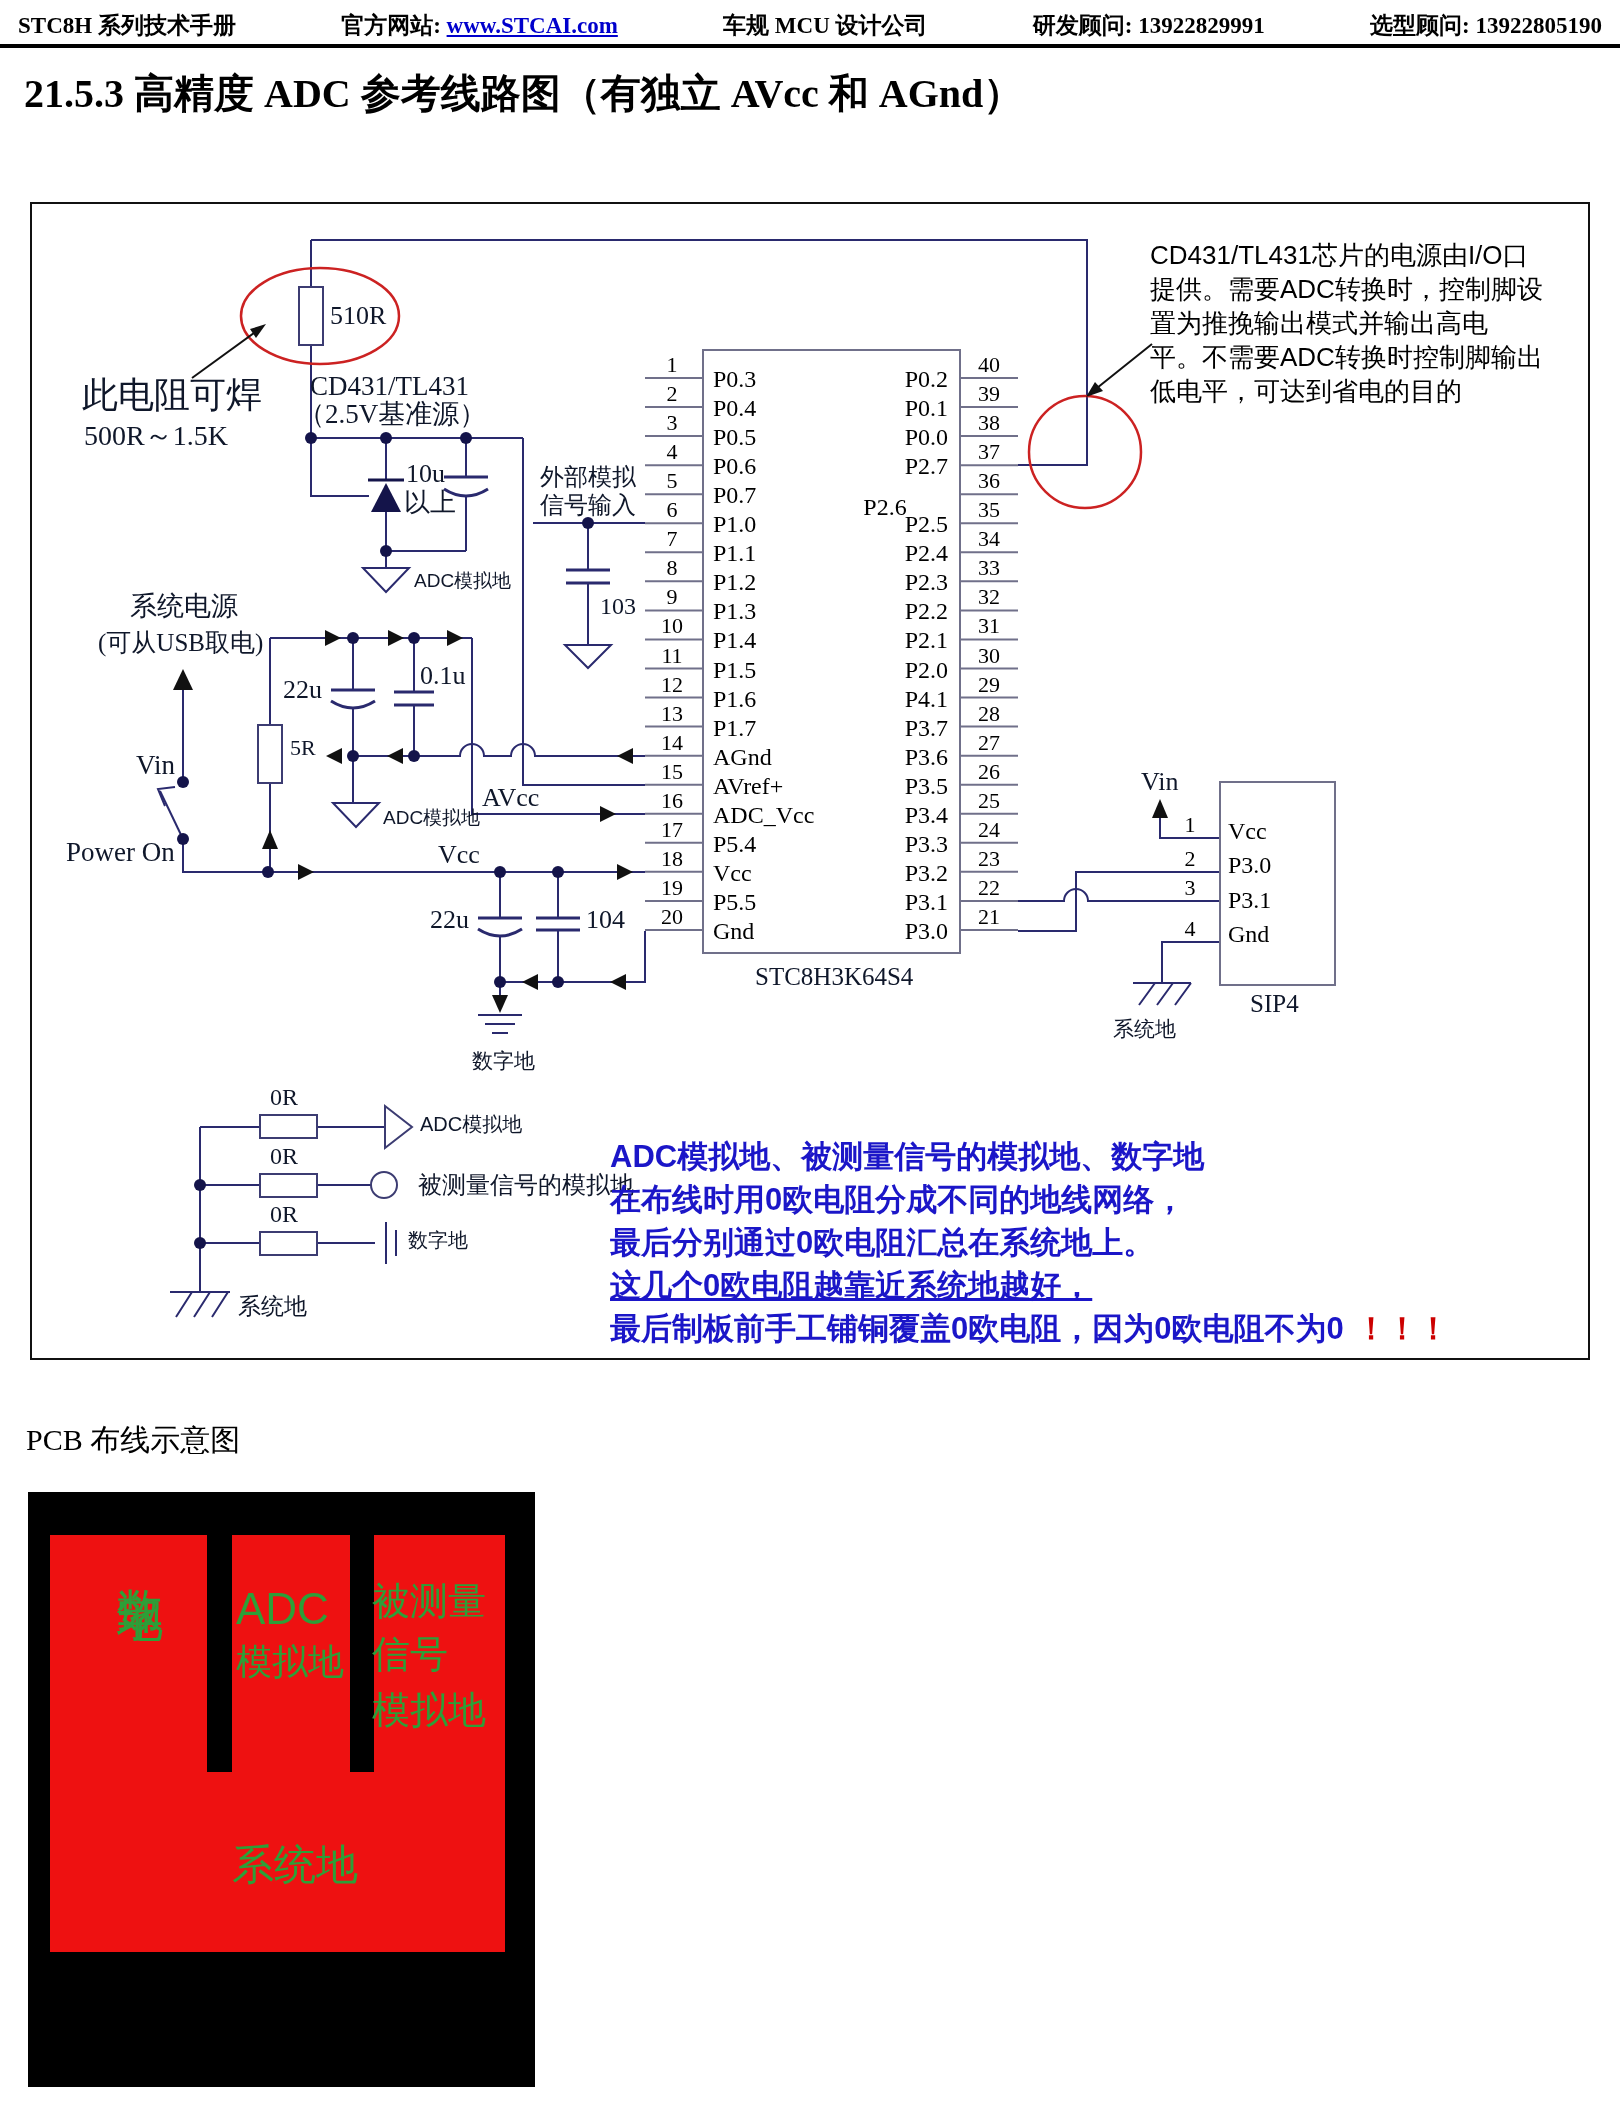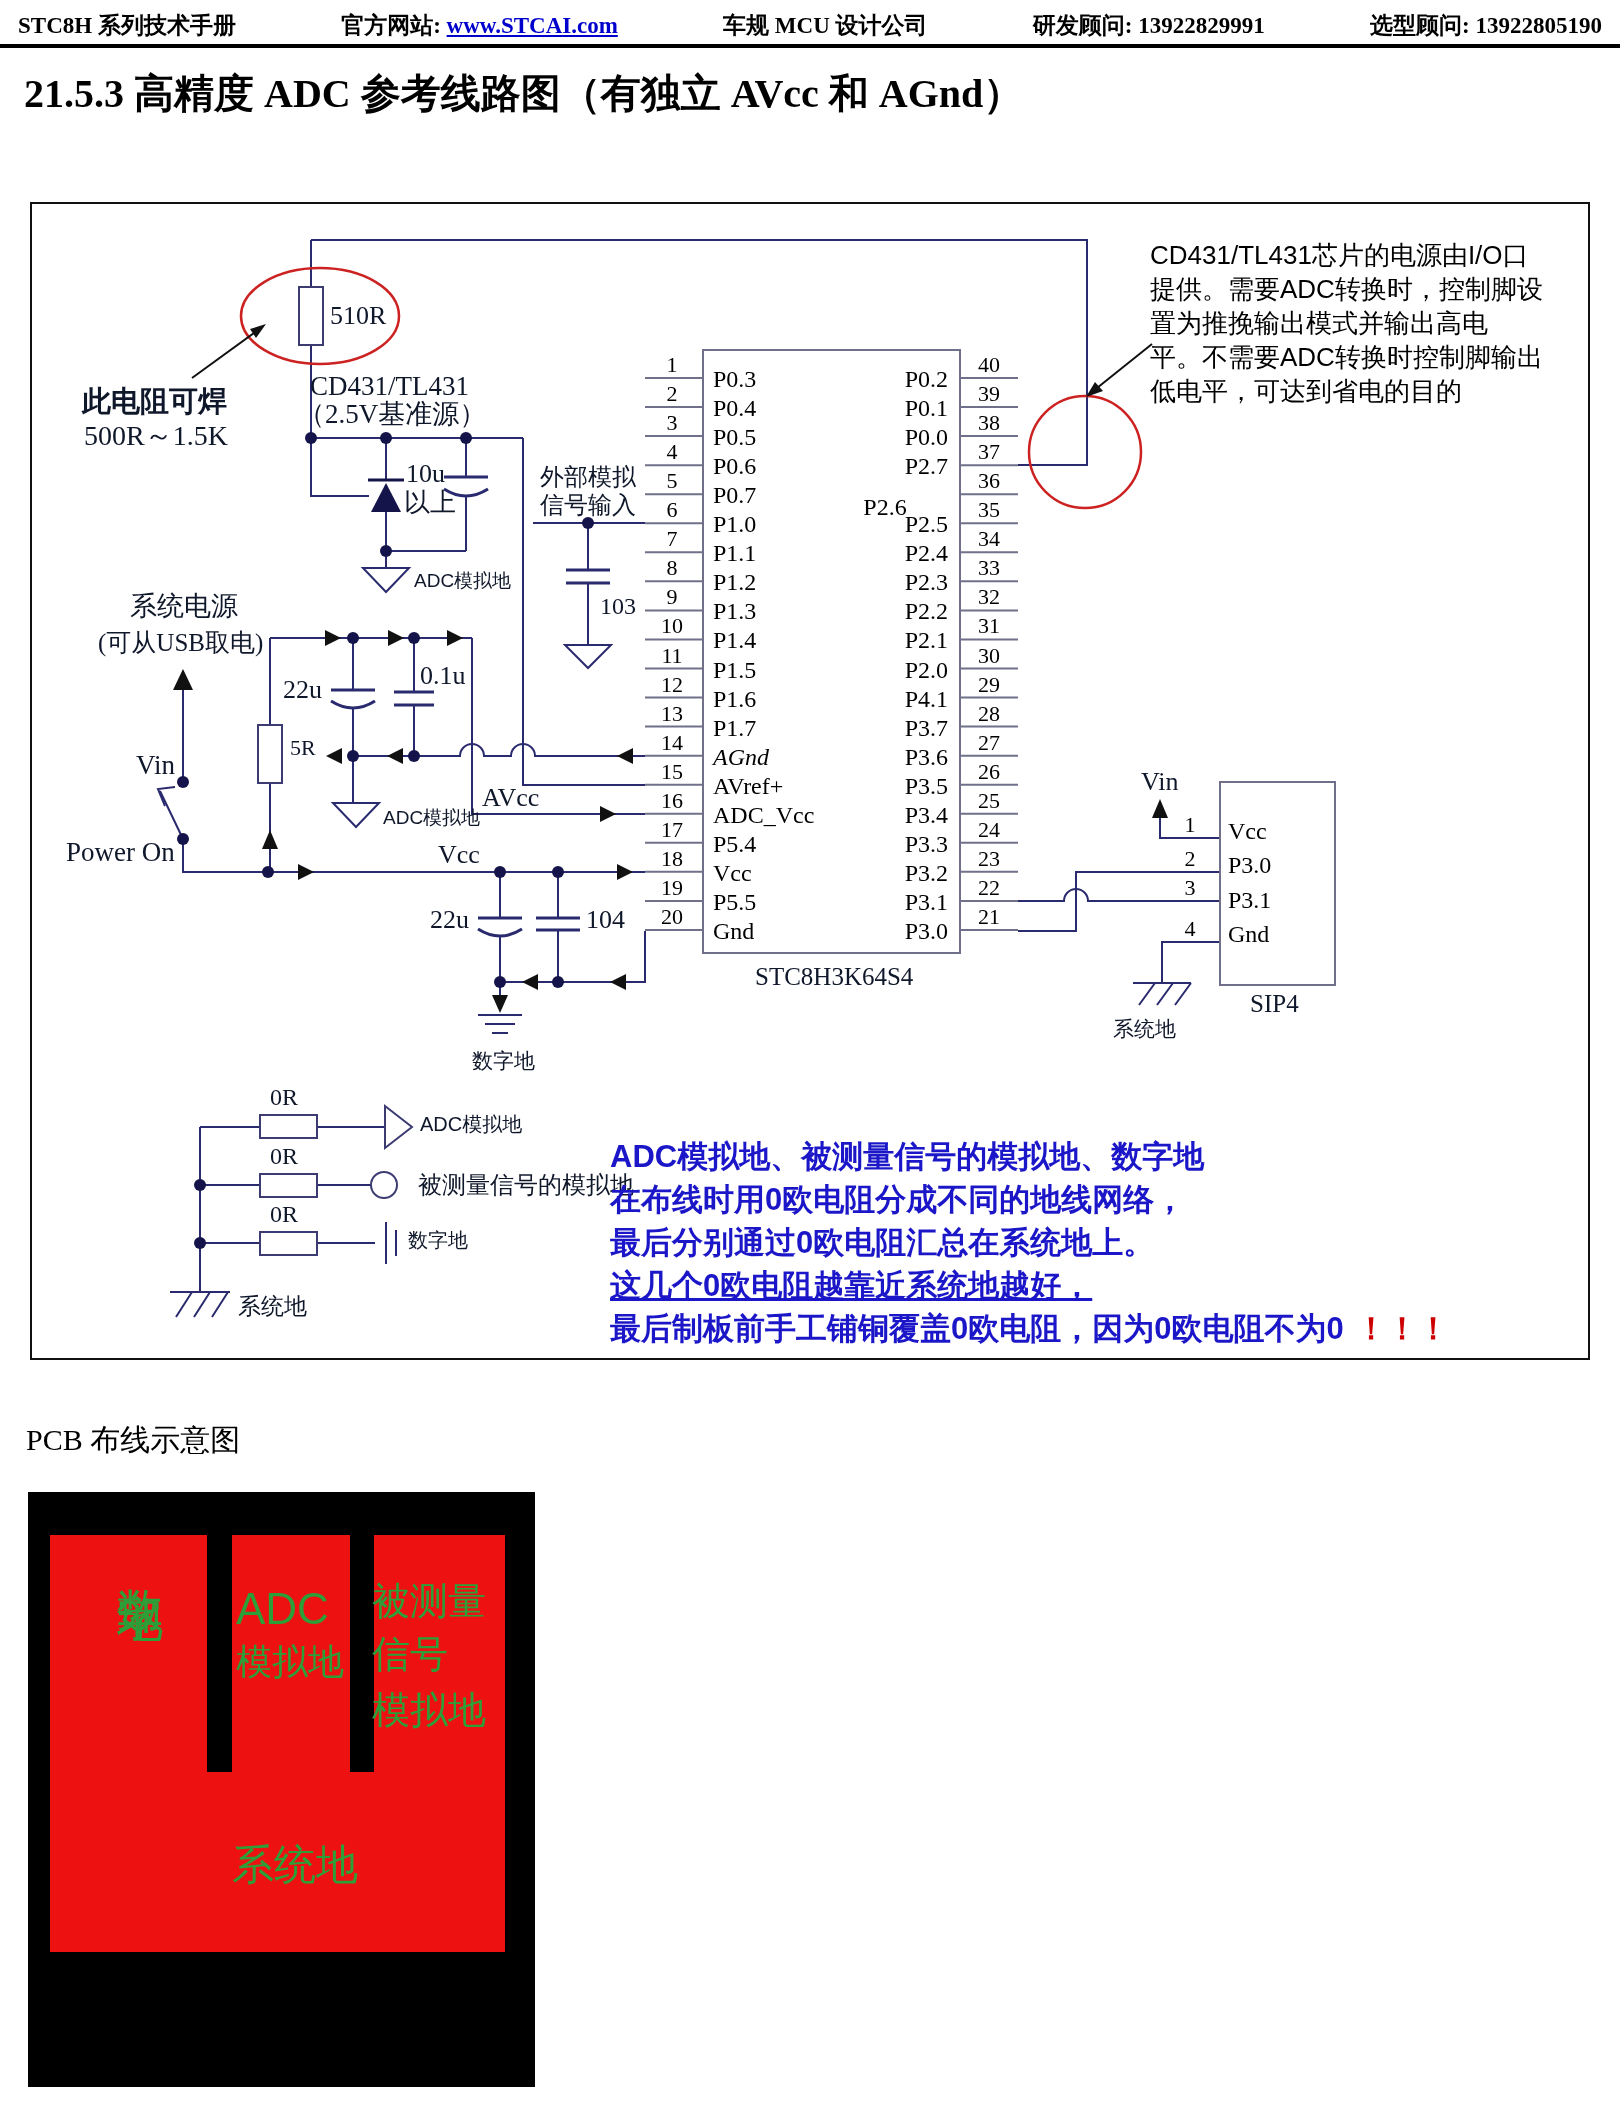--- a/index.html
+++ b/index.html
@@ -236,21 +236,21 @@
     <div class="pin-label pl" style="top: 598.4px;">P1.3</div>
     <div class="pin-num" style="left: 650px; top: 613.45px;">10</div>
     <div class="pin-label pl" style="top: 627.45px;">P1.4</div>
     <div class="pin-num" style="left: 650px; top: 642.5px;">11</div>
     <div class="pin-label pl" style="top: 656.5px;">P1.5</div>
     <div class="pin-num" style="left: 650px; top: 671.55px;">12</div>
     <div class="pin-label pl" style="top: 685.55px;">P1.6</div>
     <div class="pin-num" style="left: 650px; top: 700.6px;">13</div>
     <div class="pin-label pl" style="top: 714.6px;">P1.7</div>
     <div class="pin-num" style="left: 650px; top: 729.65px;">14</div>
-    <div class="pin-label pl" style="top: 743.65px; font-style: italic;">AGnd</div>
+    <div class="pin-label pl" style="top: 743.65px;">AGnd</div>
     <div class="pin-num" style="left: 650px; top: 758.7px;">15</div>
     <div class="pin-label pl" style="top: 772.7px;">AVref+</div>
     <div class="pin-num" style="left: 650px; top: 787.75px;">16</div>
     <div class="pin-label pl" style="top: 801.75px;">ADC_Vcc</div>
     <div class="pin-num" style="left: 650px; top: 816.8px;">17</div>
     <div class="pin-label pl" style="top: 830.8px;">P5.4</div>
     <div class="pin-num" style="left: 650px; top: 845.85px;">18</div>
     <div class="pin-label pl" style="top: 859.85px;">Vcc</div>
     <div class="pin-num" style="left: 650px; top: 874.9px;">19</div>
     <div class="pin-label pl" style="top: 888.9px;">P5.5</div>
@@ -292,21 +292,21 @@
     <div class="pin-label pr" style="top: 830.8px;">P3.3</div>
     <div class="pin-num" style="left: 967px; top: 845.85px;">23</div>
     <div class="pin-label pr" style="top: 859.85px;">P3.2</div>
     <div class="pin-num" style="left: 967px; top: 874.9px;">22</div>
     <div class="pin-label pr" style="top: 888.9px;">P3.1</div>
     <div class="pin-num" style="left: 967px; top: 903.95px;">21</div>
     <div class="pin-label pr" style="top: 917.95px;">P3.0</div>
   </div>
 
 <div class="lbl serif" style="left:330px;top:302px;font-size:26px;">510R</div>
-<div class="lbl serif" style="left:82px;top:386px;font-size:29px;font-weight:bold;">此电阻可焊</div>
+<div class="lbl serif" style="left:82px;top:377px;font-size:36px;">此电阻可焊</div>
 <div class="lbl serif" style="left:84px;top:421px;font-size:28px;">500R～1.5K</div>
 <div class="lbl serif" style="left:310px;top:372px;font-size:27px;">CD431/TL431</div>
 <div class="lbl serif" style="left:298px;top:400px;font-size:27px;">（2.5V基准源）</div>
 <div class="lbl serif" style="left:406px;top:460px;font-size:26px;">10u</div>
 <div class="lbl serif" style="left:404px;top:489px;font-size:26px;">以上</div>
 <div class="lbl cjk" style="left:414px;top:571px;font-size:19px;">ADC模拟地</div>
 <div class="lbl cjk" style="left:540px;top:464px;font-size:24px;">外部模拟</div>
 <div class="lbl cjk" style="left:540px;top:492px;font-size:24px;">信号输入</div>
 <div class="lbl serif" style="left:600px;top:594px;font-size:24px;">103</div>
 <div class="lbl serif" style="left:130px;top:592px;font-size:27px;">系统电源</div>

